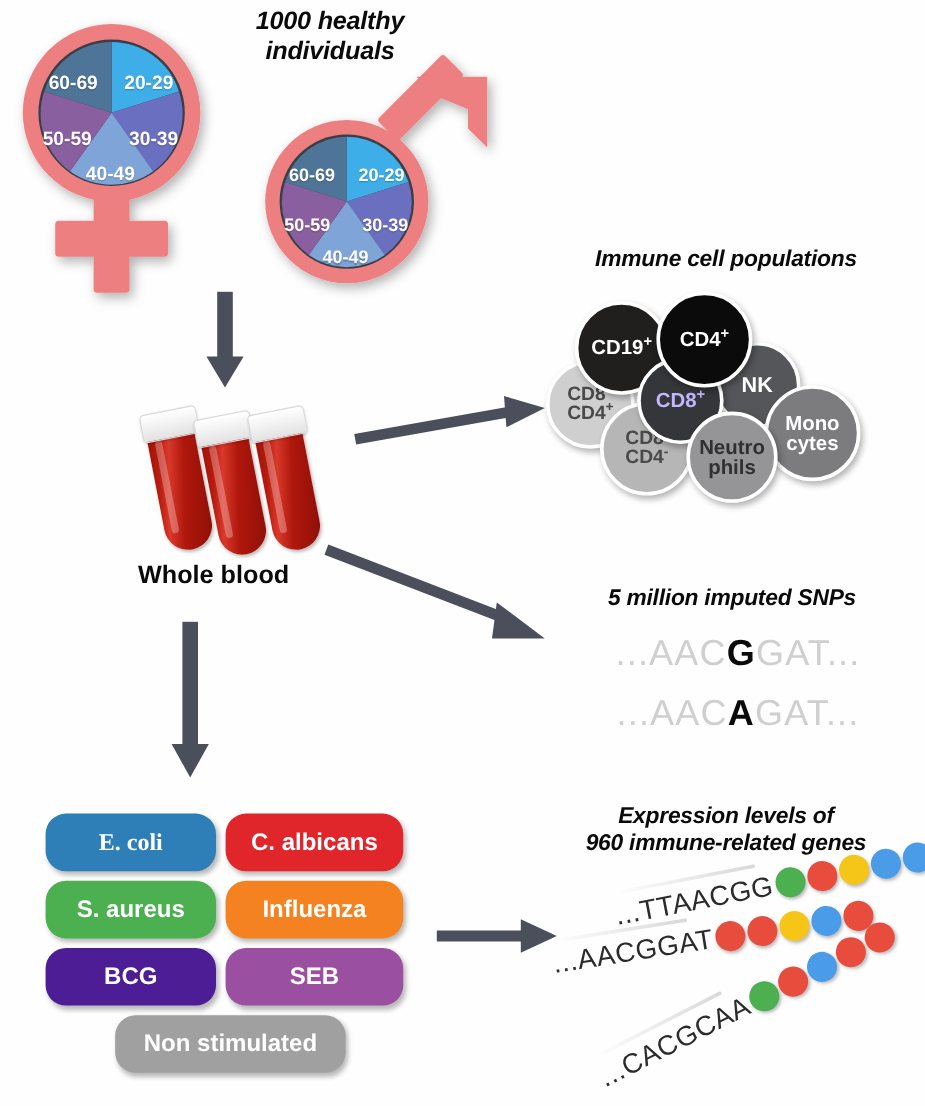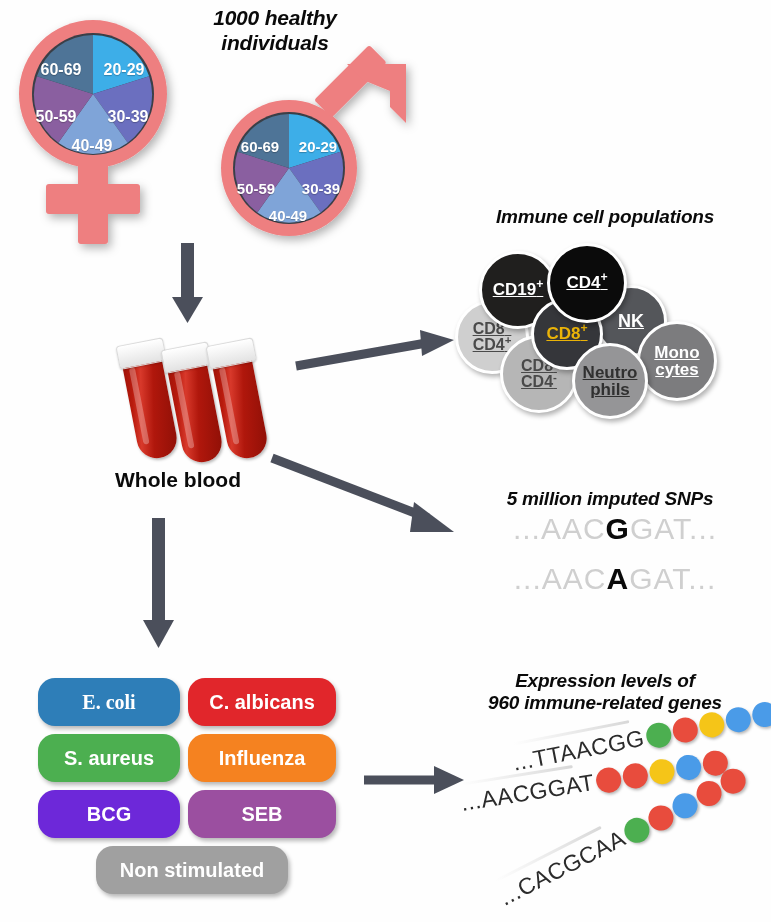--- a/index.html
+++ b/index.html
@@ -57,26 +57,25 @@
 
   
   #immune{position:absolute;left:455px;top:243px;width:310px;height:185px;}
   .cell{
     position:absolute;border-radius:50%;
     display:flex;align-items:center;justify-content:center;
     text-align:center;font-weight:bold;line-height:1.02;
     border:3px solid #ffffff;
     box-shadow:2px 3px 5px rgba(0,0,0,.30);
     box-sizing:border-box;
-    text-decoration:underline;
   }
   .cell sup{font-size:.72em;line-height:0;vertical-align:super;}
 
   
-  #snp{position:absolute;left:470px;top:512px;width:290px;height:95px;}
+  #snp{position:absolute;left:470px;top:528px;width:290px;height:95px;}
   .snp-row{
     position:absolute;left:0;width:290px;text-align:center;
     font-family:"Liberation Sans","DejaVu Sans",sans-serif;
     font-size:30px;letter-spacing:1px;color:#b9b9b9;
     filter:blur(.4px);
   }
   .snp-row .hi{color:#0a0a0a;font-weight:bold;filter:none;}
   .snp-row .dim{color:#cfcfcf;}
 
   
@@ -231,21 +230,21 @@
   <div class="cell" style="left:92px;top:0px;width:80px;height:80px;background:#0B0B0B;color:#ffffff;font-size:17px;z-index:5;">
     <span>
       <span>CD4</span><sup>+</sup>
     </span>
   </div>
 
   <div class="cell" style="left:140px;top:42px;width:72px;height:72px;background:#54565A;color:#ffffff;font-size:18px;z-index:2;">
     <span>NK</span>
   </div>
 
-  <div class="cell" style="left:76px;top:55px;width:72px;height:72px;background:#35363A;color:#eab308;font-size:17px;z-index:4;">
+  <div class="cell" style="left:76px;top:55px;width:72px;height:72px;background:#35363A;color:#c4b5fd;font-size:17px;z-index:4;">
     <span>
       <span>CD8</span><sup>+</sup>
     </span>
   </div>
 
   <div class="cell" style="left:45px;top:92px;width:78px;height:78px;background:#B6B6B6;color:#4A4A4A;font-size:16px;z-index:3;">
     <span>
       <span>CD8</span><sup>-</sup><br>
       <span>CD4</span><sup>-</sup>
     </span>
@@ -282,21 +281,21 @@
     </div>
   <div class="stim" style="left:150px;top:0px;width:148px;height:48px;background:#E1262B;">
     <span>C. albicans</span>
     </div>
   <div class="stim" style="left:0px;top:56px;width:142px;height:48px;background:#4CAF50;">
     <span>S. aureus</span>
     </div>
   <div class="stim" style="left:150px;top:56px;width:148px;height:48px;background:#F58220;">
     <span>Influenza</span>
     </div>
-  <div class="stim" style="left:0px;top:112px;width:142px;height:48px;background:#6d28d9;">
+  <div class="stim" style="left:0px;top:112px;width:142px;height:48px;background:#4c1d95;">
     <span>BCG</span>
     </div>
   <div class="stim" style="left:150px;top:112px;width:148px;height:48px;background:#9B4FA0;">
     <span>SEB</span>
     </div>
   <div class="stim" style="left:58px;top:168px;width:192px;height:48px;background:#A0A0A0;">
     <span>Non stimulated</span>
     </div>
 </div>
 

